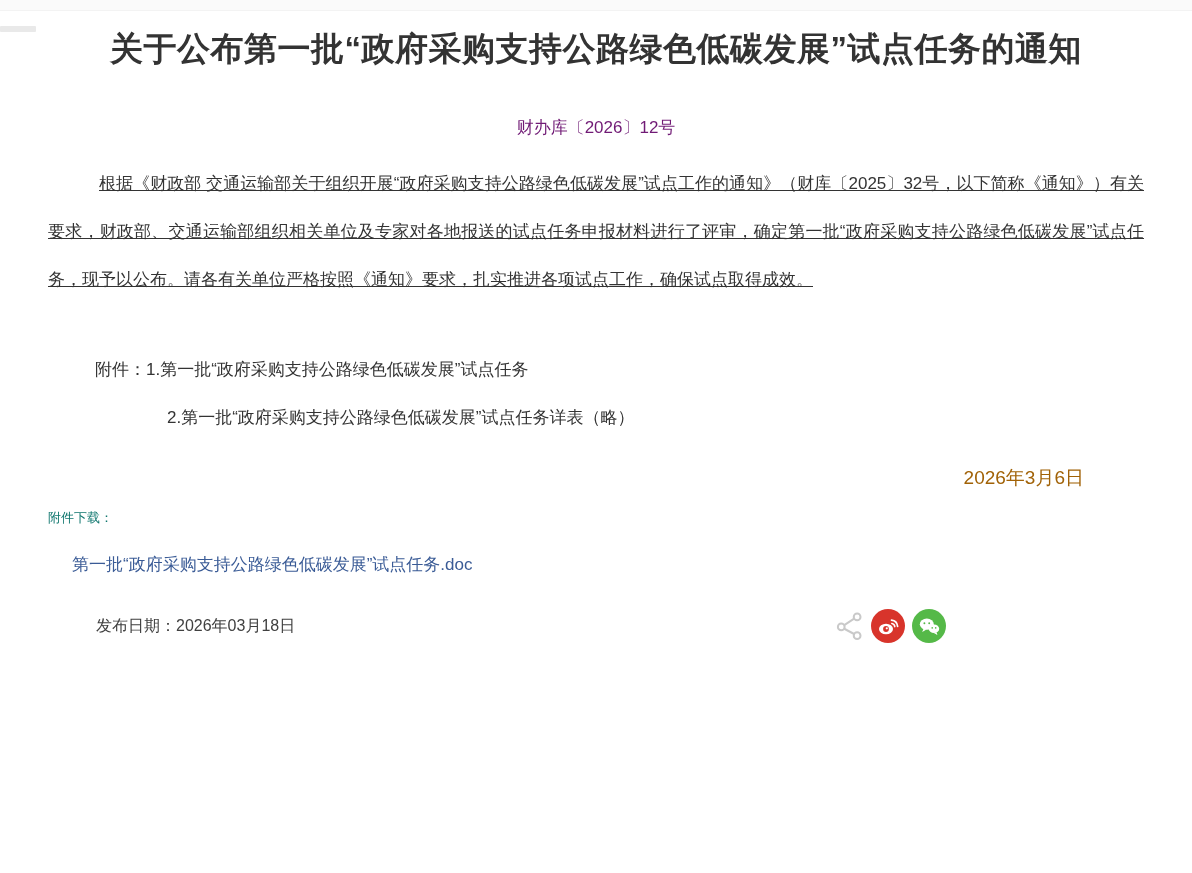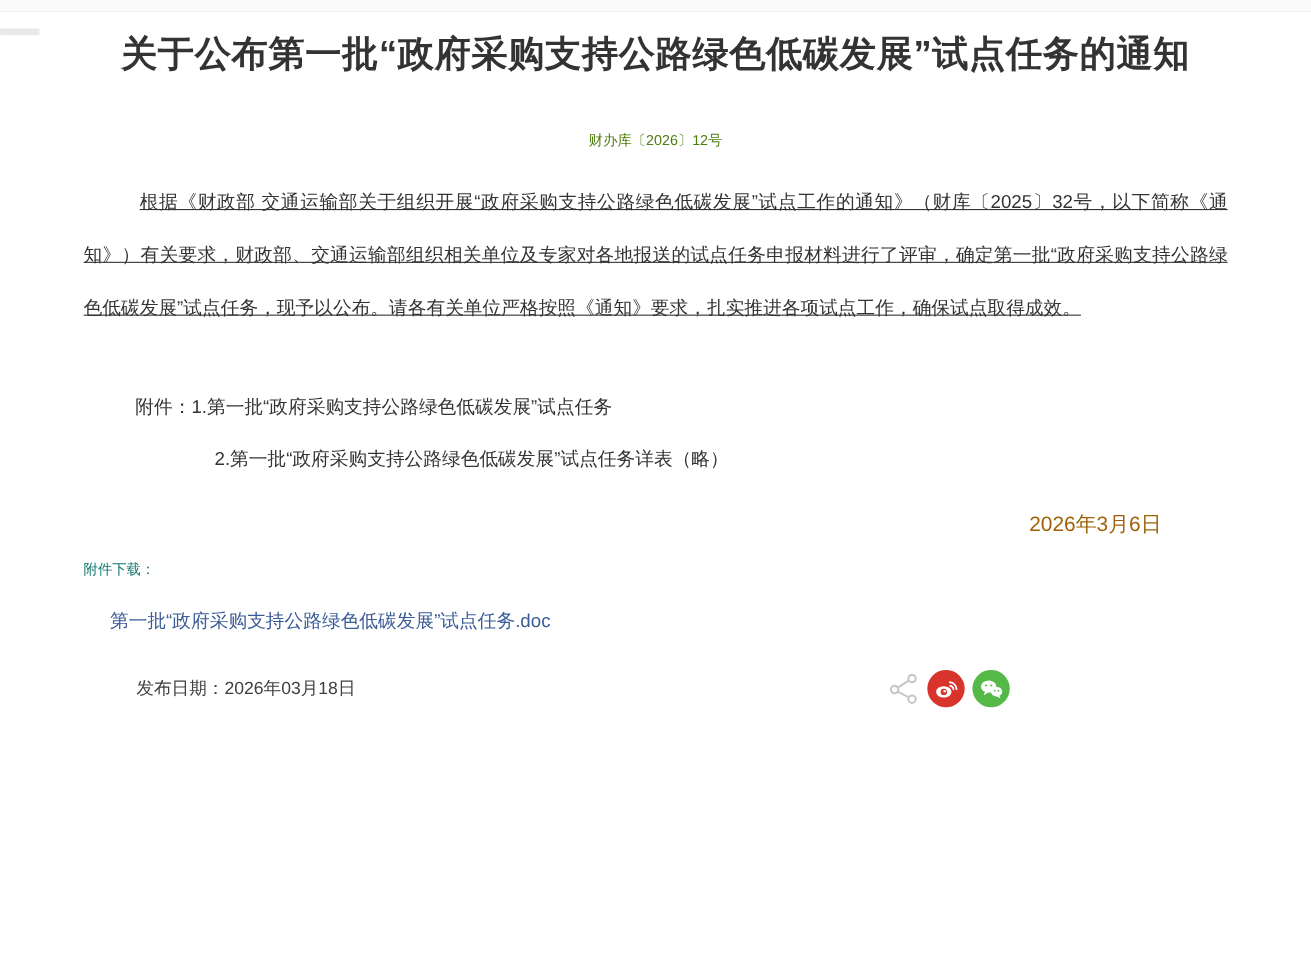--- a/index.html
+++ b/index.html
@@ -23,37 +23,37 @@
   }
   .edge-artifact {
     position: absolute;
     top: 26px; left: 0;
     width: 36px; height: 6px;
     background: #e9e9e9;
     border-radius: 1px;
   }
   .content {
     position: relative;
-    padding: 0 76px;
+    padding: 0 48px;
   }
   .doc-title {
     margin-top: 27px;
     text-align: center;
     font-size: 33px;
     line-height: 44px;
     font-weight: bold;
     color: #333333;
     letter-spacing: 0.5px;
   }
   .doc-number {
     margin-top: 45px;
     text-align: center;
-    font-size: 13px;
+    font-size: 17px;
     line-height: 24px;
-    color: #4d7c0f;
+    color: #701a75;
   }
   .salutation {
     margin-top: 18px;
     font-size: 17px;
     line-height: 28px;
     color: #333333;
   }
   .body-para {
     margin-top: 20px;
     font-size: 17px;

